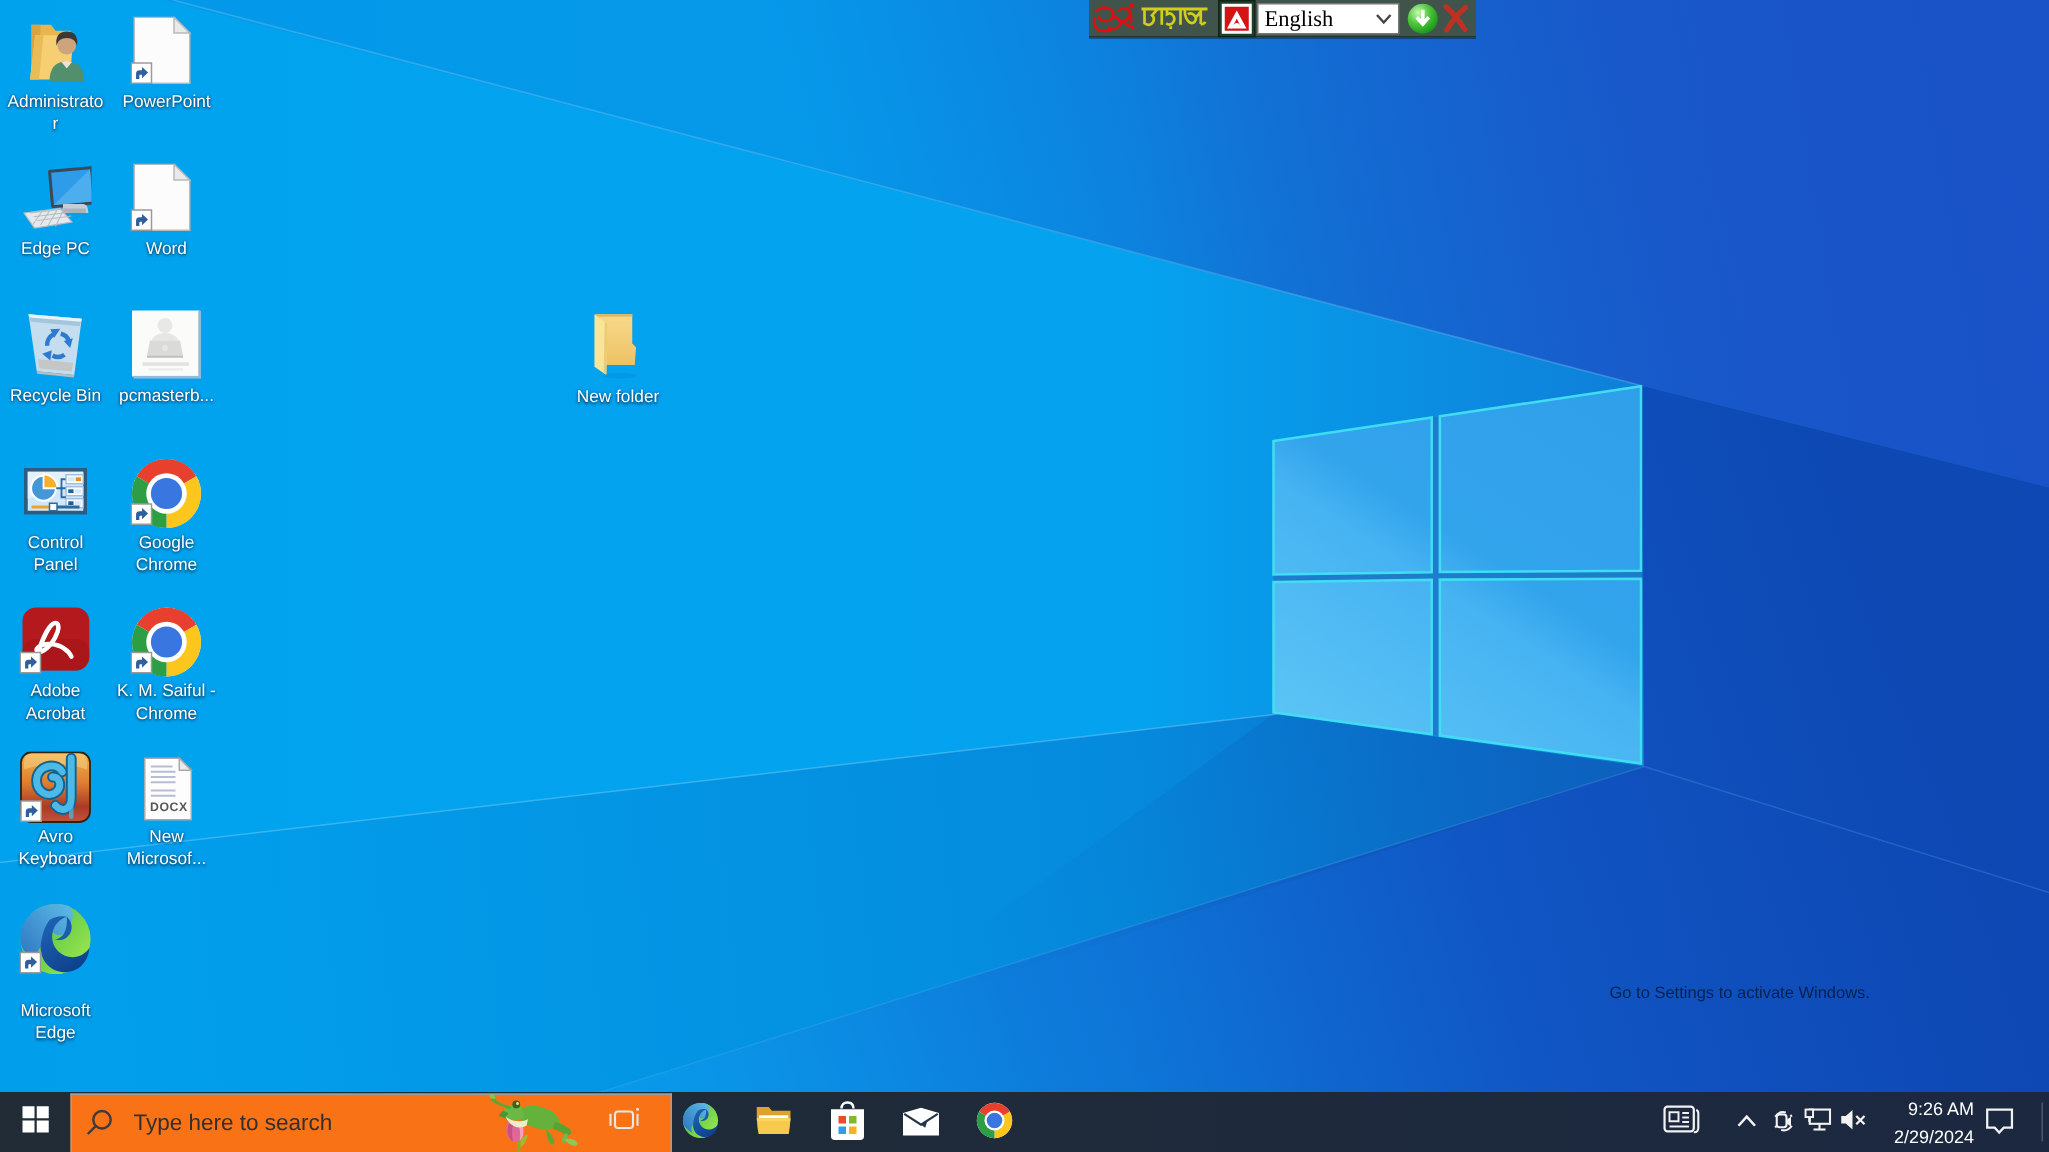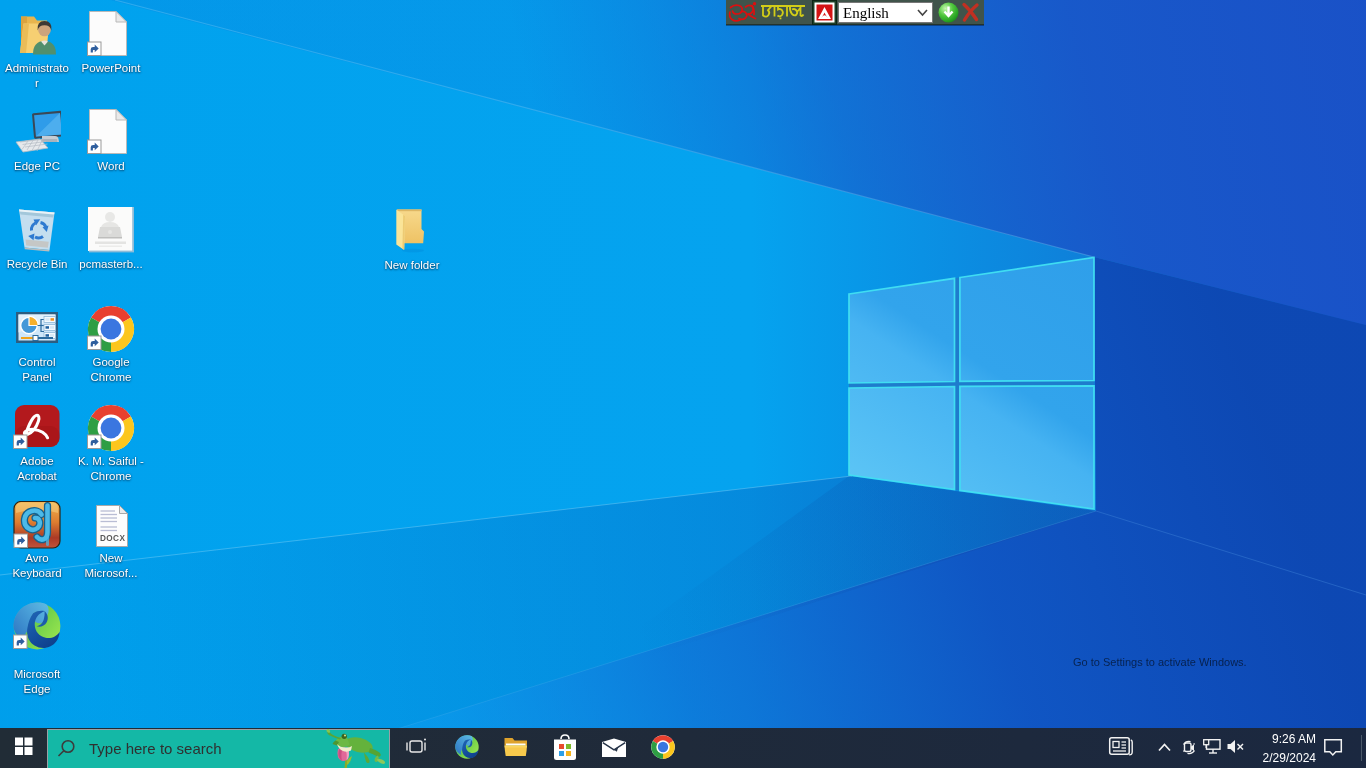--- a/index.html
+++ b/index.html
@@ -7,21 +7,21 @@
 #wall{position:absolute;left:0;top:0}
 .cell{position:absolute;width:76px;display:flex;flex-direction:column;align-items:center}
 .cell svg.ic{width:48px;height:48px;display:block}
 .lbl{margin-top:2px;font-size:11.5px;line-height:14.6px;color:#fff;text-align:center;
  text-shadow:0 1px 2px rgba(10,30,60,.72),0 0 2px rgba(10,30,60,.45)}
 #activate{position:absolute;left:1073px;top:651px;color:#b8c5d8;opacity:.58}
 #activate .l1{font-size:21.5px;line-height:23px}
 #activate .l2{font-size:11px;margin-top:5px;color:#000000}
 #taskbar{position:absolute;left:0;top:728px;width:1366px;height:40px;
  background:linear-gradient(90deg,#212c36 0%,#1f2a3a 50%,#1b2840 100%)}
-#sbox{position:absolute;left:47px;top:729px;width:343px;height:39px;background:#14b8a6;
+#sbox{position:absolute;left:47px;top:729px;width:401px;height:39px;background:#f97316;
  border:1px solid #9aa0a6;border-bottom:none;box-sizing:border-box}
 #stext{position:absolute;left:41px;top:10px;font-size:15px;color:#303030}
 #bijoy{position:absolute;left:726px;top:0;width:258px;height:25px;background:#40544b;
  box-shadow:0 1px 0 rgba(0,0,0,.35)}
 #clock{position:absolute;left:1248px;top:730px;width:68px;text-align:right;color:#fff;
  font-size:12px;line-height:18.6px}
 </style></head><body>
 <svg id="wall" width="1366" height="768" viewBox="0 0 1366 768">
 <defs>
 <linearGradient id="base" x1="0" y1="0" x2="1366" y2="0" gradientUnits="userSpaceOnUse">

